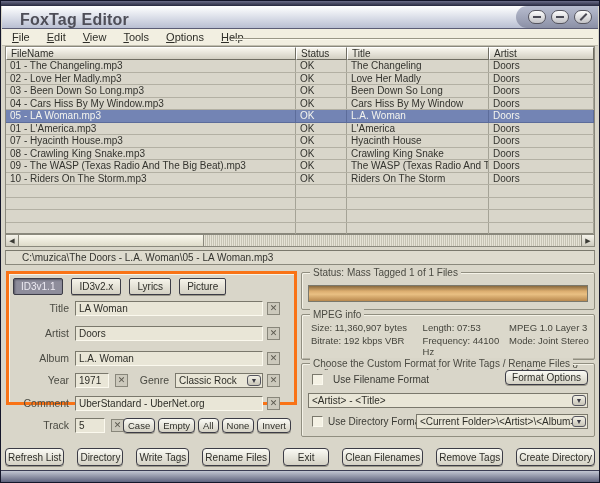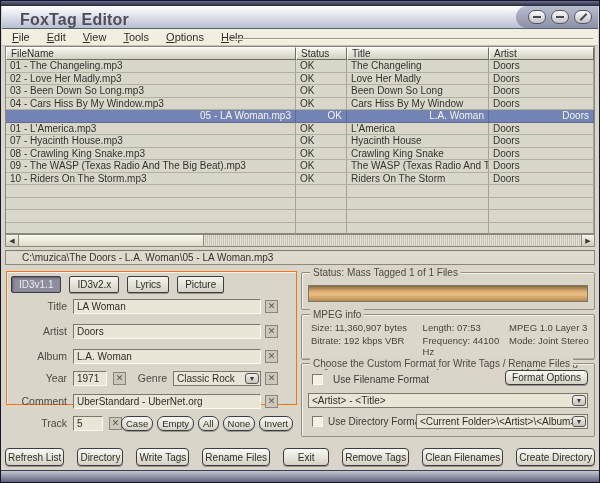--- a/index.html
+++ b/index.html
@@ -39,42 +39,42 @@
   .thead { display:flex; height:13px; }
   .th { background:linear-gradient(180deg,#f8f6ee,#d2cfc2);
     border-top:1px solid #ffffff; border-left:1px solid #ffffff;
     border-right:1px solid #6f6d62; border-bottom:1px solid #6f6d62;
     padding:0 4px; line-height:11px; color:#2e2e28; overflow:hidden; white-space:nowrap; }
   .trow { display:flex; height:12.5px; border-bottom:1px solid #b3b0a3; }
   .td { padding:0 4px; line-height:11.5px; border-right:1px solid #a5a396;
     overflow:hidden; white-space:nowrap; color:#33332e; }
   .col-0 { width:290px; } .col-1 { width:51px; } .col-2 { width:142px; } .col-3 { flex:1; }
   .trow.selected { background:var(--sel,#7384b4); border-bottom-color:#5c6c9a; }
-  .trow.selected .td { color:#f4f4ee; border-right-color:#5c6c9a;text-align:right; }
+  .trow.selected .td { color:#f4f4ee; border-right-color:#5c6c9a; }
   
   .hscroll { position:absolute; left:4px; right:4px; top:233px; height:13px;
     border:1px solid #8a887c; background:repeating-linear-gradient(90deg,#e6e3d6 0 1px,#c6c3b4 1px 2px);
     display:flex; }
   .scroll-arrow { width:13px; height:100%; background:linear-gradient(180deg,#f5f3ea,#cfccbf);
     border-right:1px solid #8a887c; font-size:7px; line-height:11px; text-align:center; color:#3a3a34; }
   .scroll-arrow.right { border-right:none; border-left:1px solid #8a887c; margin-left:auto; }
   .scroll-thumb { width:185px; height:100%; background:linear-gradient(180deg,#fbf9ef,#dedbc9);
     border-right:1px solid #8a887c; }
   
   .pathbar { position:absolute; left:4px; right:4px; top:249px; height:15px;
     border:1px solid #8a887c; border-top-color:#7a786c; background:#dedbce;
     font-size:10px; line-height:13px; padding:0 16px; color:#33332e; overflow:hidden; white-space:nowrap; }
   
   .group { position:absolute; border:1px solid #908e80; border-radius:2px;
     box-shadow:1px 1px 0 #f5f3e8 inset; }
   .group-title { position:absolute; top:-6px; left:8px; background:#d9d6c9;
     padding:0 3px; font-size:10px; color:#4a4a42; white-space:nowrap; }
   
   .left-panel { position:absolute; left:5px; top:270px; width:291px; height:134px;
-    border:1px solid #f97316; box-shadow:1px 1px 0 #f5f3e8 inset; }
+    border:3px solid #f97316; box-shadow:1px 1px 0 #f5f3e8 inset; }
   .tabs { position:absolute; left:4px; top:4px; display:flex; gap:8px; }
   .tab { font-size:10px; padding:2px 7px; border:1px solid #3c3c46; border-radius:2px;
     background:linear-gradient(180deg,#f6f4ea,#d4d1c4); color:#2e2e28; cursor:default;
     box-shadow:0 1px 0 #9a978a; font-family:inherit; }
   .tab.active { background:#8e8d9b; color:#eceaf2; box-shadow:inset 1px 1px 2px #5a5966; }
   .field-row { position:absolute; left:0; right:0; height:16px; }
   .flabel { position:absolute; left:0; width:60px; text-align:right; font-size:10.5px;
     color:#4a4a42; line-height:15px; }
   .field { position:absolute; height:15px; background:#e9e6d7; border:1px solid #7a786c;
     border-bottom-color:#fbf9ee; border-right-color:#fbf9ee;
@@ -86,21 +86,21 @@
     display:flex; align-items:center; }
   .combo-text { flex:1; font-size:10px; padding:0 3px; overflow:hidden; white-space:nowrap; color:#2e2e28; }
   .combo-arrow { width:14px; height:11px; margin-right:1px; border-radius:3px;
     background:linear-gradient(180deg,#f2f0e6,#c8c5b8); border:1px solid #55555f;
     font-size:7px; line-height:9px; text-align:center; color:#3a3a44; }
   .skin-btn { font-size:10px; padding:1px 6px; border:1px solid #3c3c46; border-radius:4px;
     background:linear-gradient(180deg,#fafaf4,#d4d1c4); color:#2e2e28;
     box-shadow:0 1px 0 #9a978a; cursor:default; font-family:inherit; white-space:nowrap; }
   .sel-btns { position:absolute; left:114px; right:3px; top:0; display:flex;
     justify-content:space-between; }
-  .sel-btns .skin-btn { padding:1px 4px; font-size:9.5px;border-radius:7px; }
+  .sel-btns .skin-btn { padding:1px 4px; font-size:9.5px; }
   
   .status-group { left:300px; top:271px; width:294px; height:38px; }
   .progress-track { position:absolute; left:6px; right:6px; top:12px; height:17px;
     border:1px solid #7a786c; background:#cfccbf; }
   .progress-fill { height:100%; width:100%;
     background:linear-gradient(180deg,#8a6a3e,#dcae70 35%,#e9c083 55%,#b9894e); }
   .mpeg-group { left:300px; top:313px; width:294px; height:46px; background:#dbd8cb;
     box-shadow:1px 1px 0 #f5f3e8 inset, 0 -1px 0 #b5b2a5 inset; }
   .mpeg-grid { position:absolute; left:9px; right:4px; top:7px;
     display:grid; grid-template-columns:40% 31% 29%; row-gap:2px;
@@ -345,19 +345,19 @@
       <span class="combo-arrow">▼</span>
     </div>
   </div>
 
   <div class="bottom-buttons" id="bottombtns">
       <button class="skin-btn bottom">Refresh List</button>
       <button class="skin-btn bottom">Directory</button>
       <button class="skin-btn bottom">Write Tags</button>
       <button class="skin-btn bottom">Rename Files</button>
       <button class="skin-btn bottom">Exit</button>
+      <button class="skin-btn bottom">Clean Filenames</button>
       <button class="skin-btn bottom">Remove Tags</button>
-      <button class="skin-btn bottom">Clean Filenames</button>
       <button class="skin-btn bottom">Create Directory</button>
     </div>
 
   <div class="frame-bottom"></div>
 </div>
 
 </body></html>

